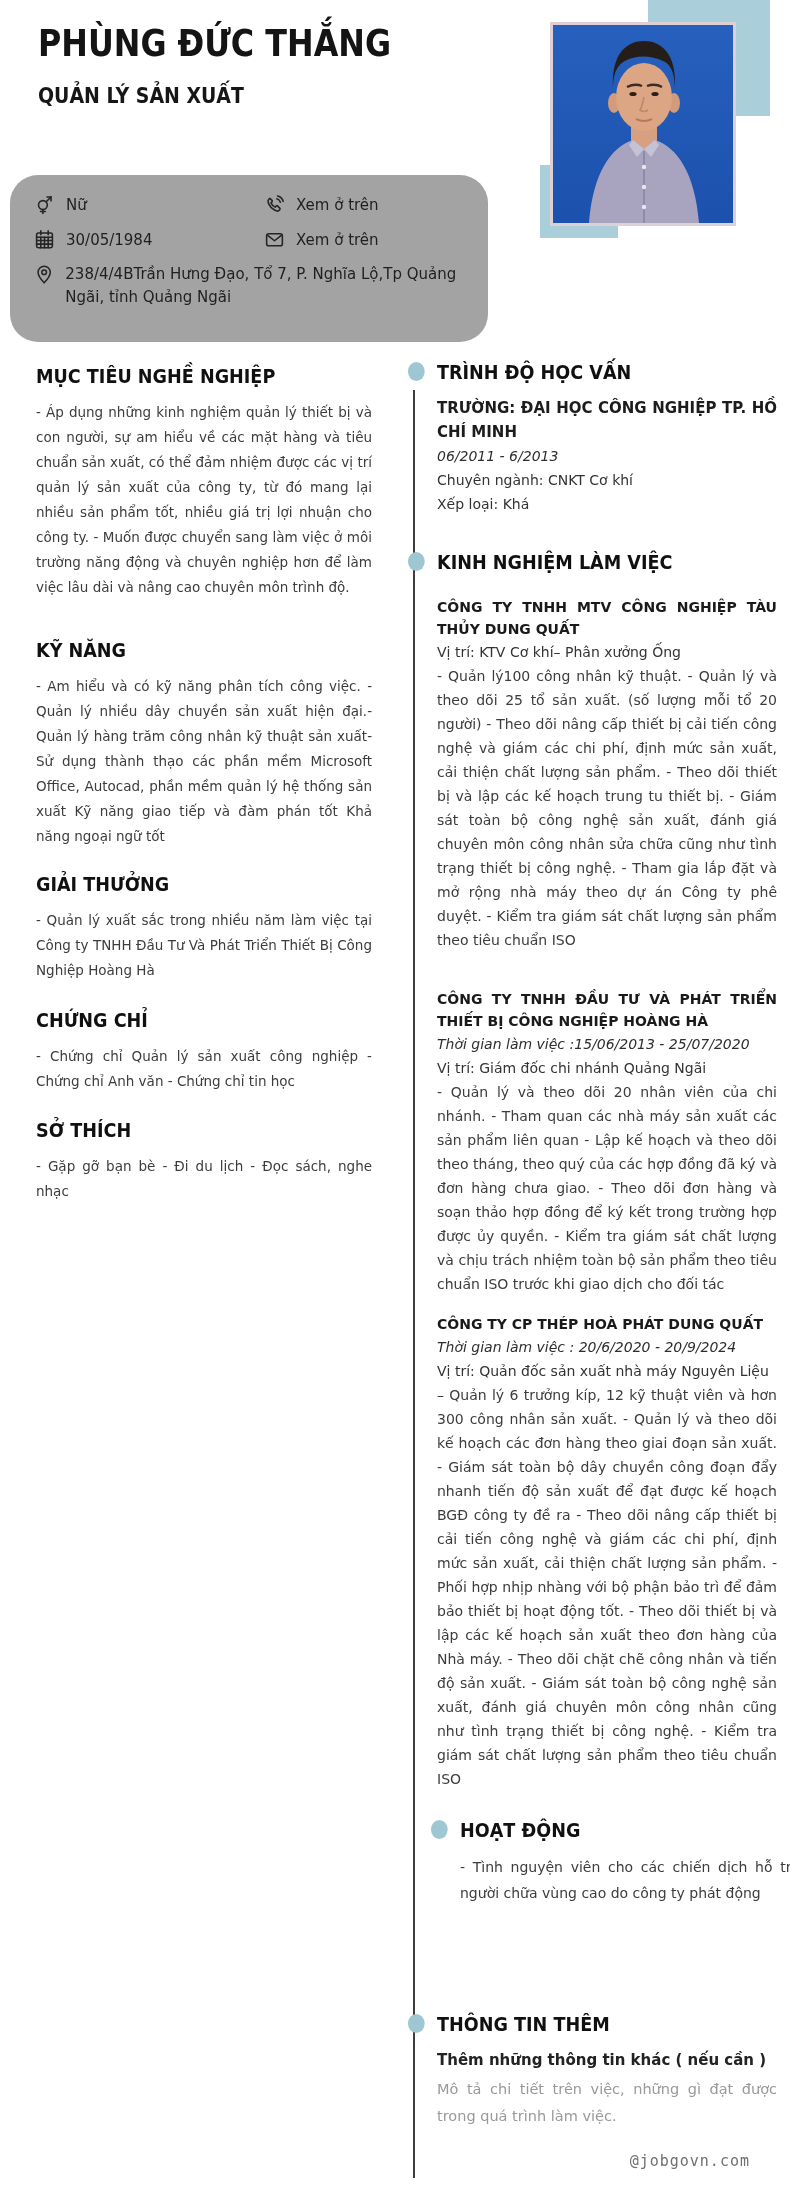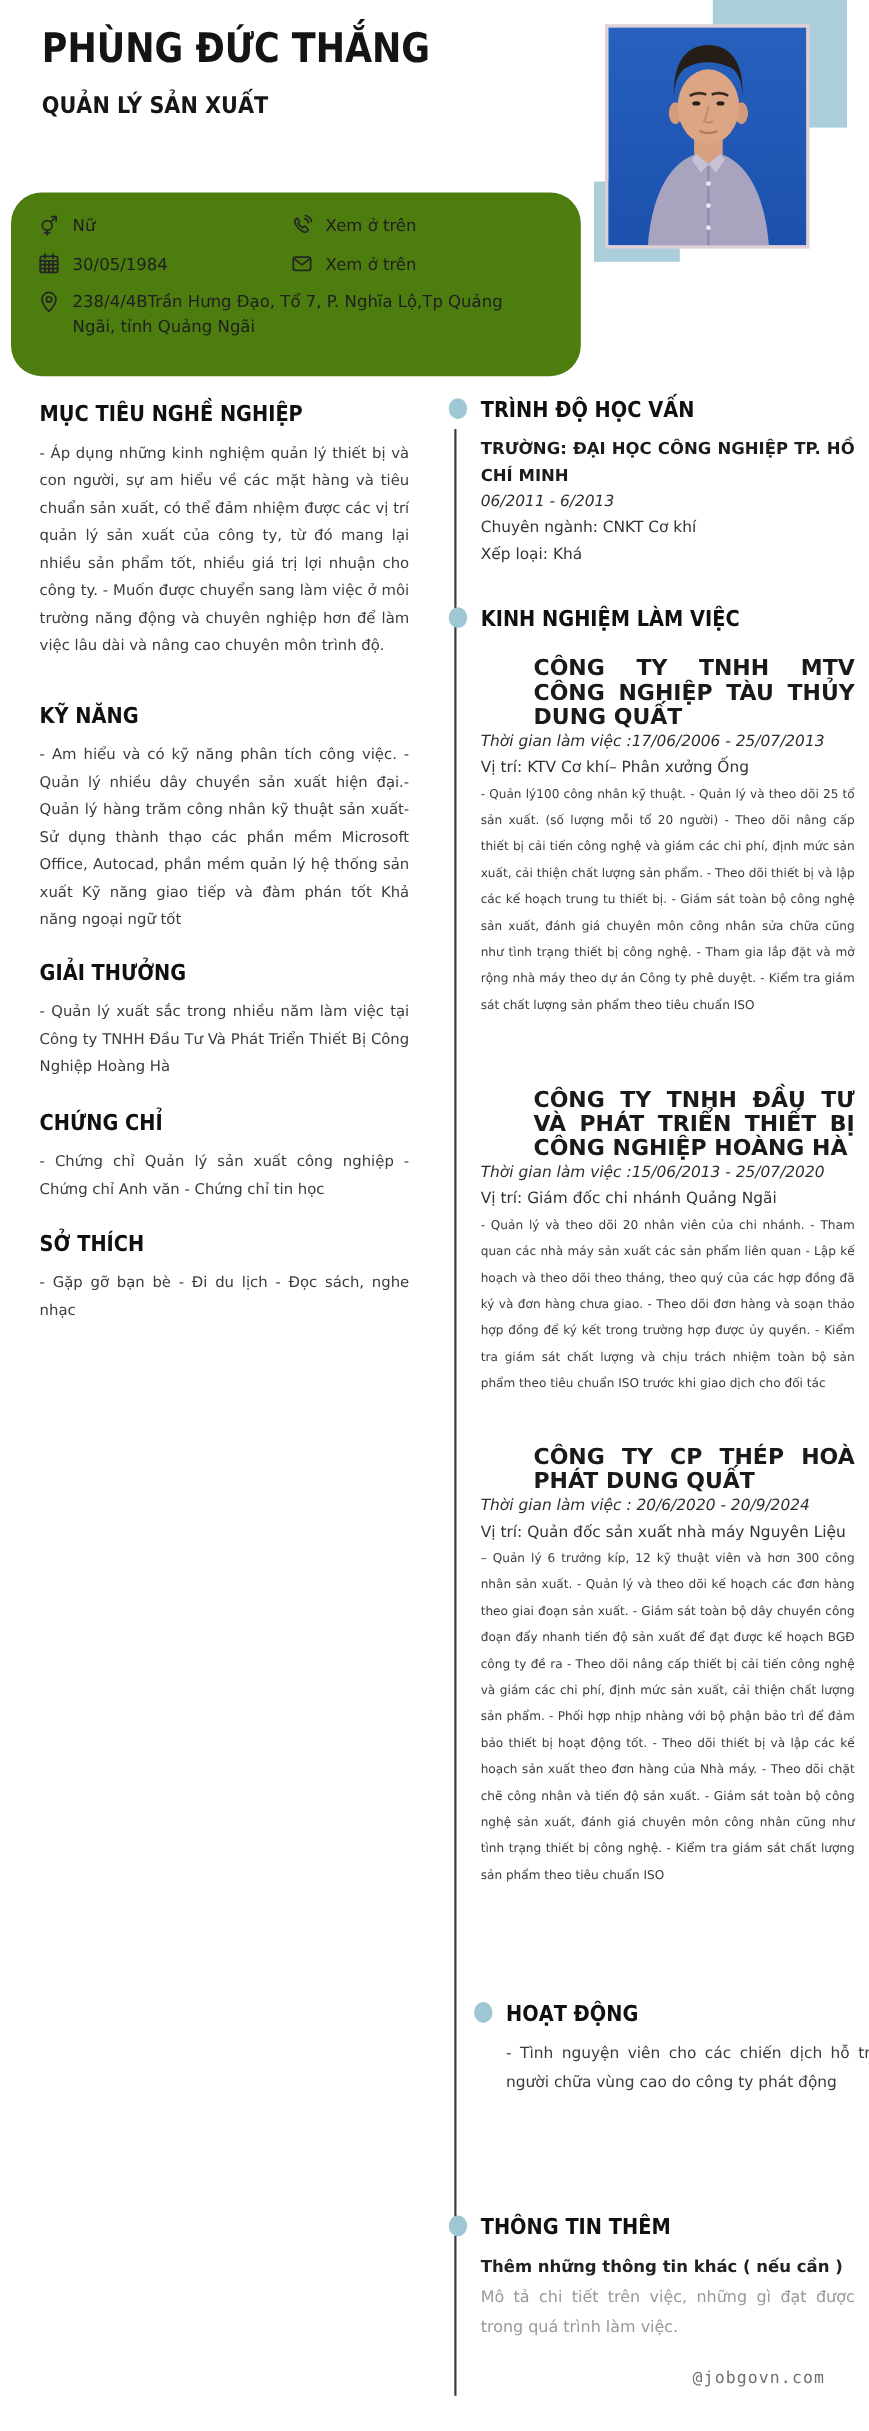--- a/index.html
+++ b/index.html
@@ -16,21 +16,21 @@
     position:absolute;left:38px;top:84px;font-size:21px;font-weight:800;color:#161616;
     transform:scaleX(.9);transform-origin:left top;white-space:nowrap;
   }
   
   .deco-sq{position:absolute;background:#aacfdb;}
   .sq1{left:648px;top:0;width:122px;height:116px;}
   .sq2{left:540px;top:165px;width:78px;height:73px;}
   .photo{position:absolute;left:553px;top:25px;width:180px;height:198px;box-shadow:0 0 0 3px #ded0d4;}
   
   .contact{
-    position:absolute;left:10px;top:175px;width:518px;height:167px;background:#4d7c0f;
+    position:absolute;left:10px;top:175px;width:478px;height:167px;background:#a3a3a3;
     border-radius:28px;box-sizing:border-box;padding:19px 24px 0 24px;
   }
   .c-grid{display:grid;grid-template-columns:230px 1fr;row-gap:14px;}
   .c-item{display:flex;align-items:center;gap:11px;font-size:15px;color:#1f1f1f;}
   .c-item svg{flex:0 0 auto;display:block;}
   .c-addr{margin-top:13px;display:flex;align-items:flex-start;gap:11px;font-size:15px;color:#1f1f1f;line-height:23px;}
   .c-addr .addr-text{width:412px;}
   
   .lsec{position:absolute;left:36px;width:336px;}
   .lsec h2,.rsec h2{
@@ -52,22 +52,22 @@
   .sec-experience{top:550px;}
   .sec-activities{top:1818px;margin-left:23px;}
   .sec-additional{top:2012px;}
   .edu-school{font-size:15px;font-weight:700;line-height:24px;text-align:justify;color:#1c1c1c;}
   .period{font-style:italic;font-size:14px;line-height:24px;color:#2e2e2e;}
   .plain{font-size:14px;line-height:24px;color:#333;}
   .job{position:absolute;left:0;width:340px;}
   .job1{top:46px;}   
   .job2{top:438px;}  
   .job3{top:763px;}  
-  .job .company{font-size:20px;font-weight:700;line-height:22px;text-align:justify;color:#1a1a1a;margin-left:48px;}
-  .job .desc{font-size:11px;line-height:24px;text-align:justify;color:#3c3c3c;}
+  .job .company{font-size:14px;font-weight:700;line-height:22px;text-align:justify;color:#1a1a1a;}
+  .job .desc{font-size:14px;line-height:24px;text-align:justify;color:#3c3c3c;}
   .act-line{font-size:14px;line-height:26px;text-align:justify;color:#3c3c3c;}
   .add-label{font-size:15px;font-weight:700;color:#222;line-height:24px;margin-bottom:4px;}
   .add-ph{font-size:14.5px;line-height:27px;color:#999;text-align:justify;}
   .watermark{
     position:absolute;top:2152px;right:40px;font-family:"DejaVu Sans Mono","Liberation Mono",monospace;
     font-size:15px;color:#707070;letter-spacing:1px;
   }
 </style>
 </head>
 <body>
@@ -198,21 +198,20 @@
     <div class="period">06/2011 - 6/2013</div>
     <div class="plain">Chuyên ngành: CNKT Cơ khí</div>
     <div class="plain">Xếp loại: Khá</div>
   </div>
 
   <div class="rsec sec-experience" style="height:1268px;">
     <h2><span class="bullet"></span>KINH NGHIỆM LÀM VIỆC</h2>
 
     <div class="job job1">
       <div class="company">CÔNG TY TNHH MTV CÔNG NGHIỆP TÀU THỦY DUNG QUẤT</div>
-      <div class="period">Thời gian làm việc :17/06/2006 - 25/07/2013</div>
       <div class="plain">Vị trí: KTV Cơ khí– Phân xưởng Ống</div>
       <div class="desc">- Quản lý100 công nhân kỹ thuật. - Quản lý và theo dõi 25 tổ sản xuất. (số lượng mỗi tổ 20 người) - Theo dõi nâng cấp thiết bị cải tiến công nghệ và giám các chi phí, định mức sản xuất, cải thiện chất lượng sản phẩm. - Theo dõi thiết bị và lập các kế hoạch trung tu thiết bị. - Giám sát toàn bộ công nghệ sản xuất, đánh giá chuyên môn công nhân sửa chữa cũng như tình trạng thiết bị công nghệ. - Tham gia lắp đặt và mở rộng nhà máy theo dự án Công ty phê duyệt. - Kiểm tra giám sát chất lượng sản phẩm theo tiêu chuẩn ISO</div>
     </div>
 
     <div class="job job2">
       <div class="company">CÔNG TY TNHH ĐẦU TƯ VÀ PHÁT TRIỂN THIẾT BỊ CÔNG NGHIỆP HOÀNG HÀ</div>
       <div class="period">Thời gian làm việc :15/06/2013 -  25/07/2020</div>
       <div class="plain">Vị trí: Giám đốc chi nhánh Quảng Ngãi</div>
       <div class="desc">- Quản lý và theo dõi 20 nhân viên của chi nhánh. - Tham quan các nhà máy sản xuất các sản phẩm liên quan - Lập kế hoạch và theo dõi theo tháng, theo quý của các hợp đồng đã ký và đơn hàng chưa giao. - Theo dõi đơn hàng và soạn thảo hợp đồng để ký kết trong trường hợp được ủy quyền. - Kiểm tra giám sát chất lượng và chịu trách nhiệm toàn bộ sản phẩm theo tiêu chuẩn ISO trước khi giao dịch cho đối tác</div>
     </div>

